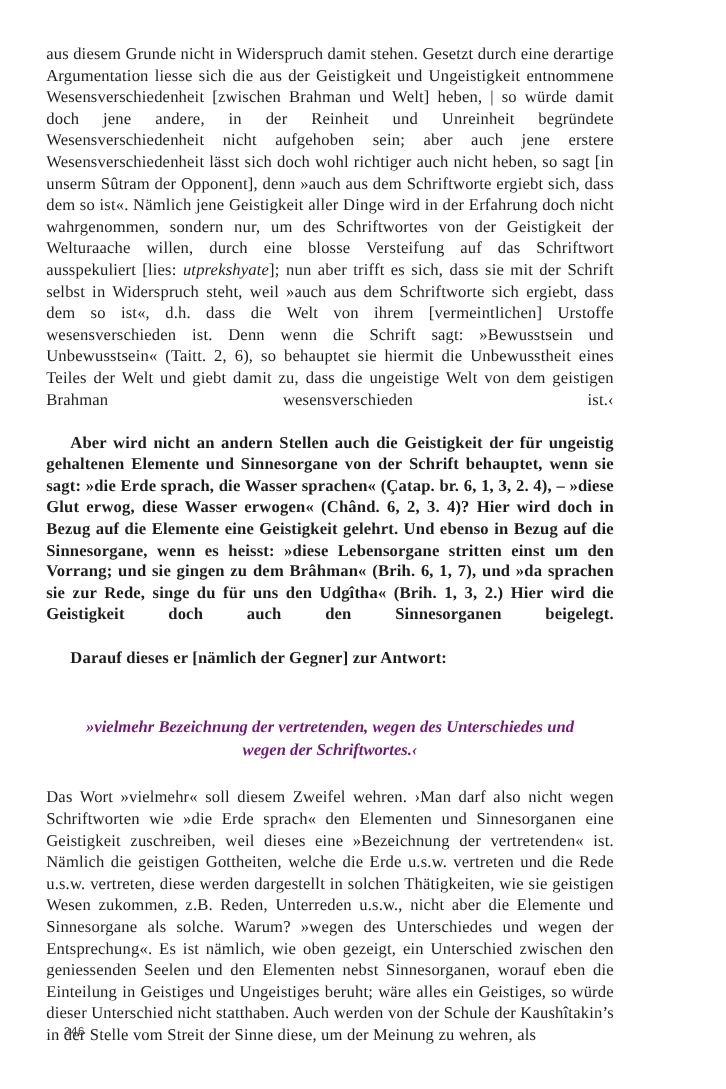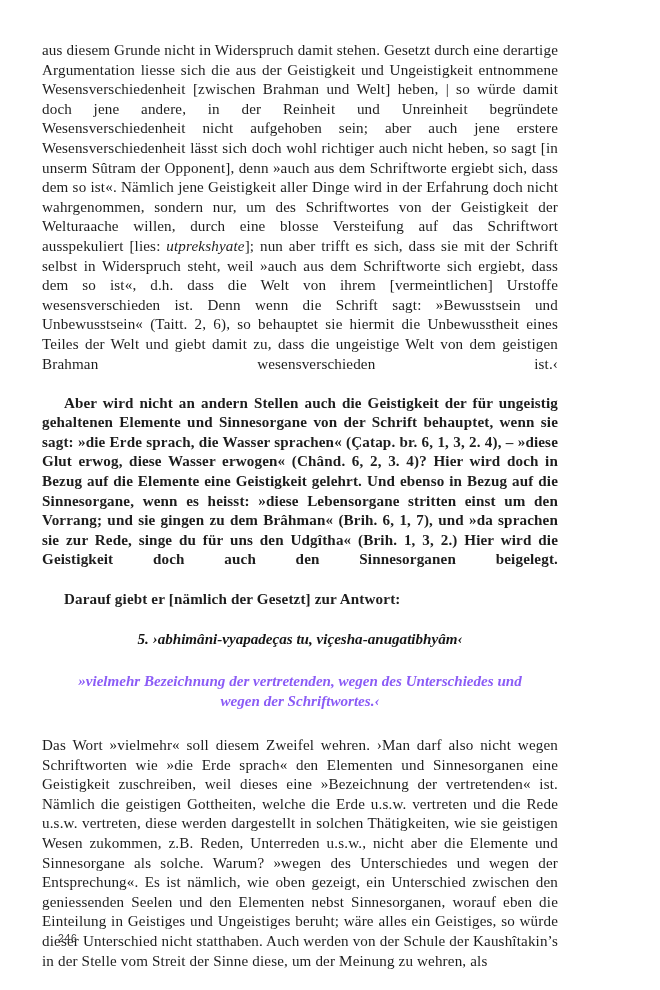--- a/index.html
+++ b/index.html
@@ -70,21 +70,21 @@
   }
 
   h3.sutra-translation {
     margin: 0;
     padding: 0;
     font-size: 15.1px;
     line-height: 20.6px;
     font-weight: bold;
     font-style: italic;
     text-align: center;
-    color: #8b5cf6;
+    color: #701a75;
   }
   .spacer-md { height: 21px; }
   .spacer-lg { height: 24px; }
 
   #folio {
     position: absolute;
     left: 58px;
     top: 932px;
     font-size: 10.5px;
     line-height: 13px;
@@ -97,25 +97,24 @@
 <body>
 
 <div id="page">
 
   <div id="textblock">
 
     <p class="body"><span>aus diesem Grunde nicht in Widerspruch damit stehen. Gesetzt durch eine derartige Argumentation liesse sich die aus der Geistigkeit und Ungeistigkeit entnommene Wesensverschiedenheit [zwischen Brahman und Welt] heben, | so würde damit doch jene andere, in der Reinheit und Unreinheit begründete Wesensverschiedenheit nicht aufgehoben sein; aber auch jene erstere Wesensverschiedenheit lässt sich doch wohl richtiger auch nicht heben, so sagt [in unserm Sûtram der Opponent], denn »auch aus dem Schriftworte ergiebt sich, dass dem so ist«. Nämlich jene Geistigkeit aller Dinge wird in der Erfahrung doch nicht wahrgenommen, sondern nur, um des Schriftwortes von der Geistigkeit der Welturaache willen, durch eine blosse Versteifung auf das Schriftwort ausspekuliert [lies: </span><span class="it">utprekshyate</span><span>]; nun aber trifft es sich, dass sie mit der Schrift selbst in Widerspruch steht, weil »auch aus dem Schriftworte sich ergiebt, dass dem so ist«, d.h. dass die Welt von ihrem [vermeintlichen] Urstoffe wesensverschieden ist. Denn wenn die Schrift sagt: »Bewusstsein und Unbewusstsein« (Taitt. 2, 6), so behauptet sie hiermit die Unbewusstheit eines Teiles der Welt und giebt damit zu, dass die ungeistige Welt von dem geistigen Brahman wesensverschieden ist.‹</span></p>
 
     <p class="body indent">Aber wird nicht an andern Stellen auch die Geistigkeit der für ungeistig gehaltenen Elemente und Sinnesorgane von der Schrift behauptet, wenn sie sagt: »die Erde sprach, die Wasser sprachen« (Çatap. br. 6, 1, 3, 2. 4), – »diese Glut erwog, diese Wasser erwogen« (Chând. 6, 2, 3. 4)? Hier wird doch in Bezug auf die Elemente eine Geistigkeit gelehrt. Und ebenso in Bezug auf die Sinnesorgane, wenn es heisst: »diese Lebensorgane stritten einst um den Vorrang; und sie gingen zu dem Brâhman« (Brih. 6, 1, 7), und »da sprachen sie zur Rede, singe du für uns den Udgîtha« (Brih. 1, 3, 2.) Hier wird die Geistigkeit doch auch den Sinnesorganen beigelegt.</p>
 
-    <p class="body indent nostretch">Darauf giebt er [nämlich der Gesetzt] zur Antwort:</p>
+    <p class="body indent nostretch">Darauf dieses er [nämlich der Gegner] zur Antwort:</p>
 
     <div class="spacer-md"></div>
 
-    <h2 class="sutra-heading"><span>5.</span>&nbsp;<span>›abhimâni-vyapadeças tu, viçesha-anugatibhyâm‹</span></h2>
 
     <div class="spacer-md"></div>
 
     <h3 class="sutra-translation">
       <span>»vielmehr Bezeichnung der vertretenden, wegen des Unterschiedes und</span><br>
       <span>wegen der Schriftwortes.‹</span>
     </h3>
 
     <div class="spacer-lg"></div>
 

